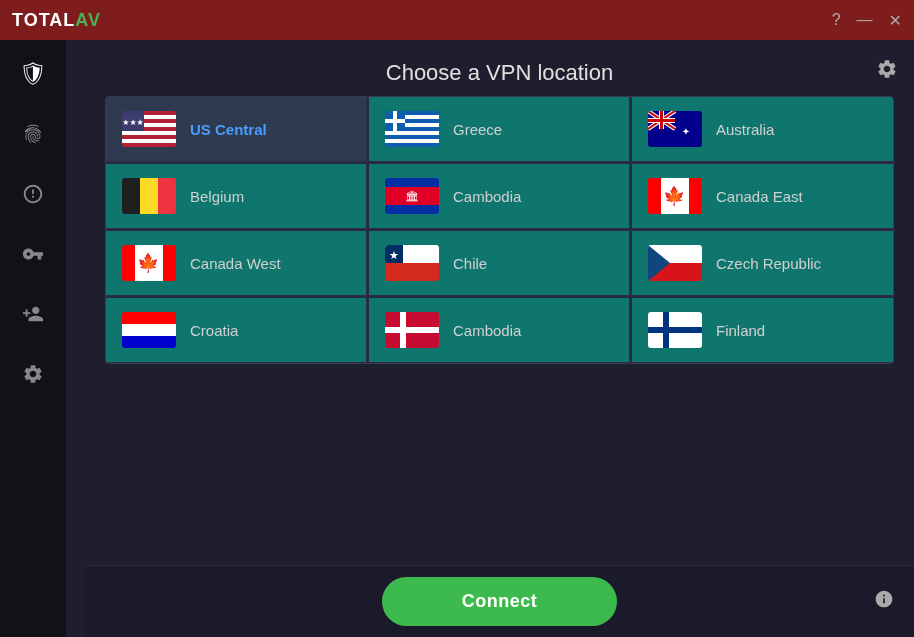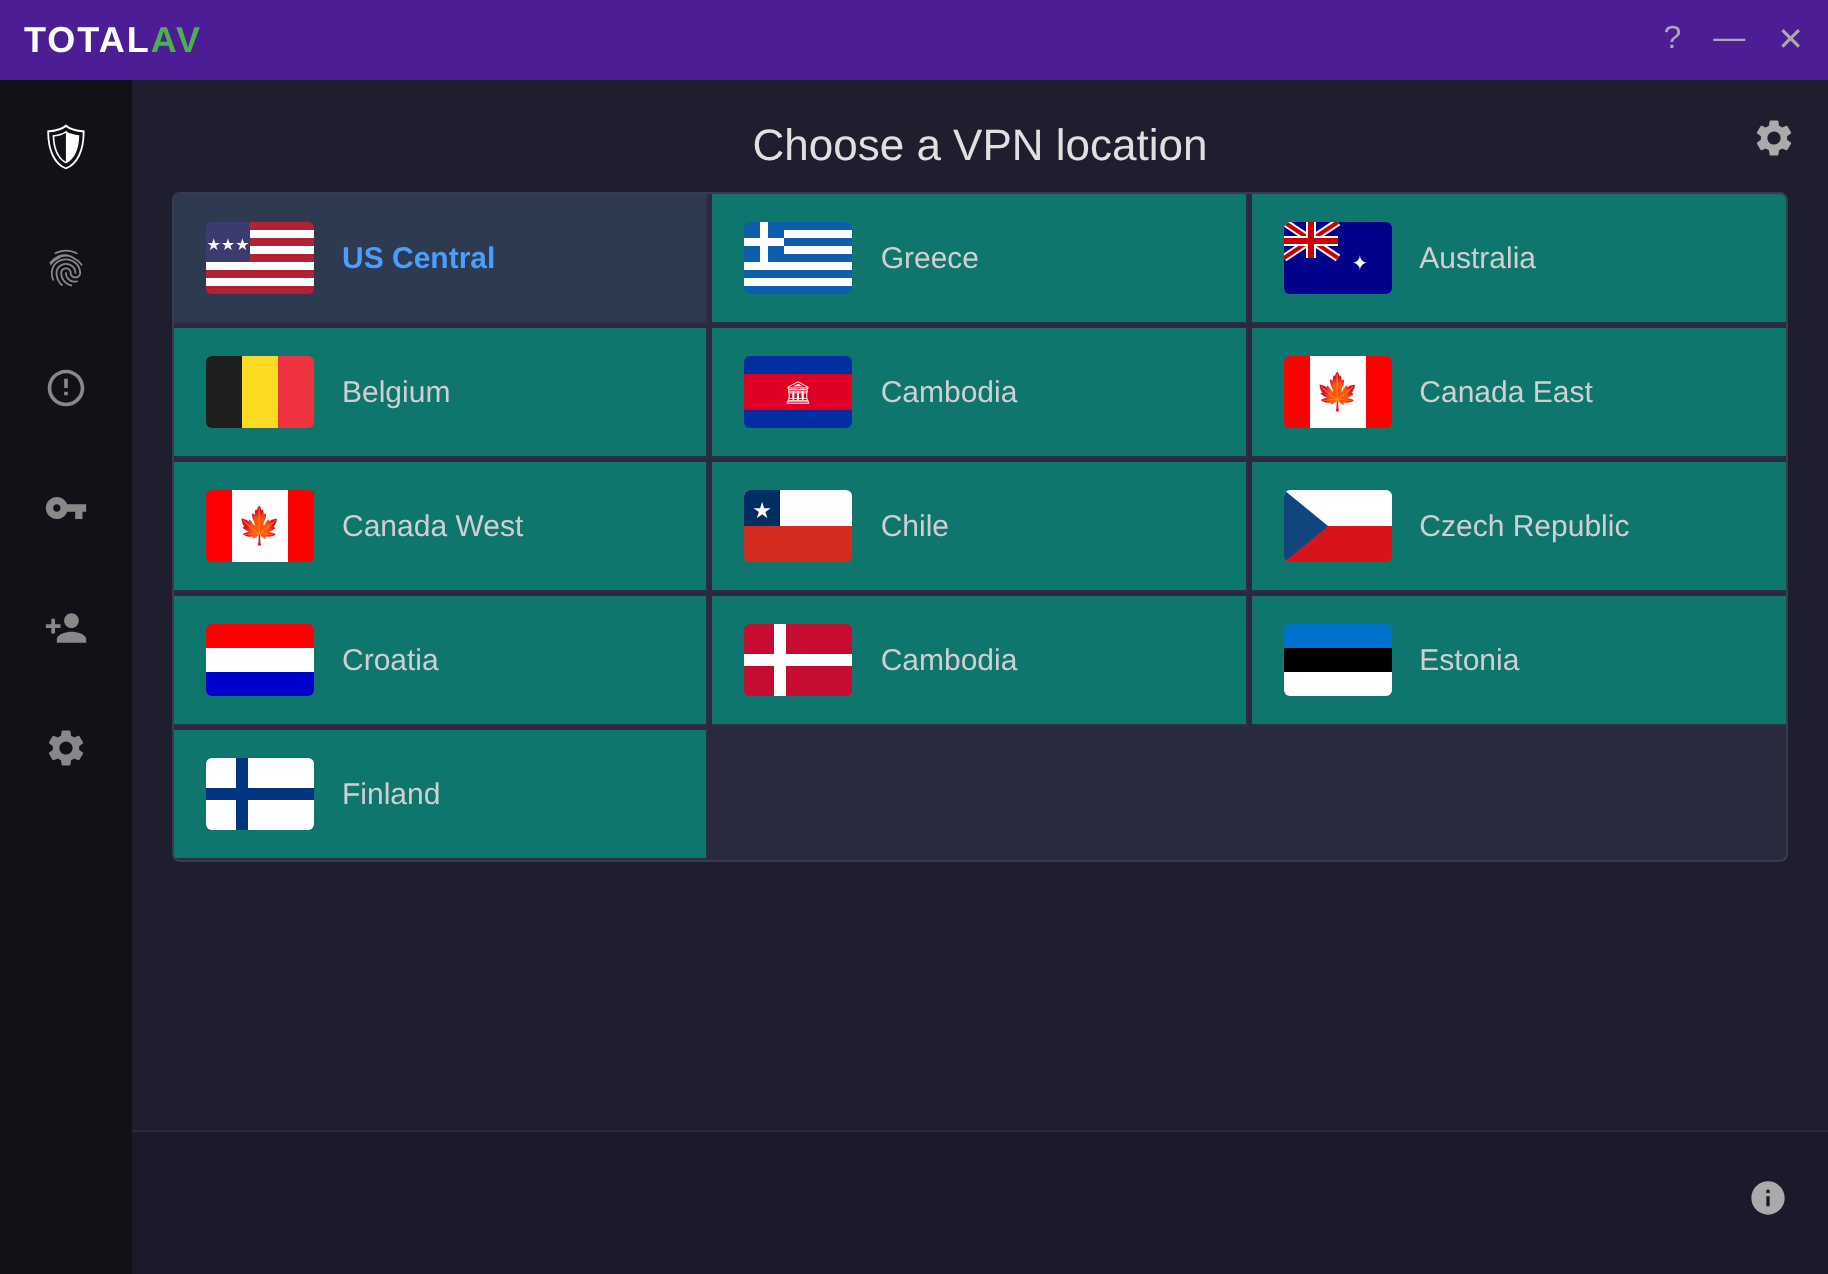--- a/index.html
+++ b/index.html
@@ -7,21 +7,21 @@
       width: 914px;
       height: 637px;
       background: #1a1a2e;
       font-family: 'Segoe UI', Arial, sans-serif;
       color: #fff;
       overflow: hidden;
     }
 
     
     .title-bar {
-      background: #4c1d95;
+      background: #7f1d1d;
       height: 40px;
       display: flex;
       align-items: center;
       justify-content: space-between;
       padding: 0 12px;
     }
     .title-bar-logo {
       display: flex;
       align-items: center;
       gap: 4px;
@@ -75,20 +75,21 @@
       color: #fff;
     }
 
     
     .content-area {
       flex: 1;
       background: #1e1e2e;
       display: flex;
       flex-direction: column;
       position: relative;
+      padding-left: 19px;
     }
 
     
     .page-header {
       display: flex;
       align-items: center;
       justify-content: center;
       padding: 20px 20px 10px 20px;
       position: relative;
     }
@@ -382,41 +383,32 @@
                 <rect width="54" height="36" fill="#C60C30"></rect>
                 <rect x="15" width="6" height="36" fill="#fff"></rect>
                 <rect y="15" width="54" height="6" fill="#fff"></rect>
               </svg>
             </div>
             <span class="country-name">Cambodia</span>
           </div>
           <div class="vpn-item">
             <div class="flag">
               <svg width="54" height="36" viewBox="0 0 54 36">
-                <rect width="54" height="12" fill="#0072CE"></rect>
-                <rect y="12" width="54" height="12" fill="#000"></rect>
-                <rect y="24" width="54" height="12" fill="#fff"></rect>
-              </svg>
-            </div>
-            <span class="country-name">Estonia</span>
-          </div>
-          <div class="vpn-item">
-            <div class="flag">
-              <svg width="54" height="36" viewBox="0 0 54 36">
                 <rect width="54" height="36" fill="#fff"></rect>
                 <rect x="15" width="6" height="36" fill="#003580"></rect>
                 <rect y="15" width="54" height="6" fill="#003580"></rect>
               </svg>
             </div>
             <span class="country-name">Finland</span>
           </div>
         </div>
     </div>
 
     <div class="footer">
+      <button class="connect-btn">Connect</button>
       <div class="info-btn">
         <svg width="20" height="20" viewBox="0 0 24 24" fill="#aaa">
             <path d="M12 2C6.48 2 2 6.48 2 12s4.48 10 10 10 10-4.48 10-10S17.52 2 12 2zm1 15h-2v-6h2v6zm0-8h-2V7h2v2z"></path>
           </svg>
       </div>
     </div>
   </div>
 </div>
 
 </body></html>

